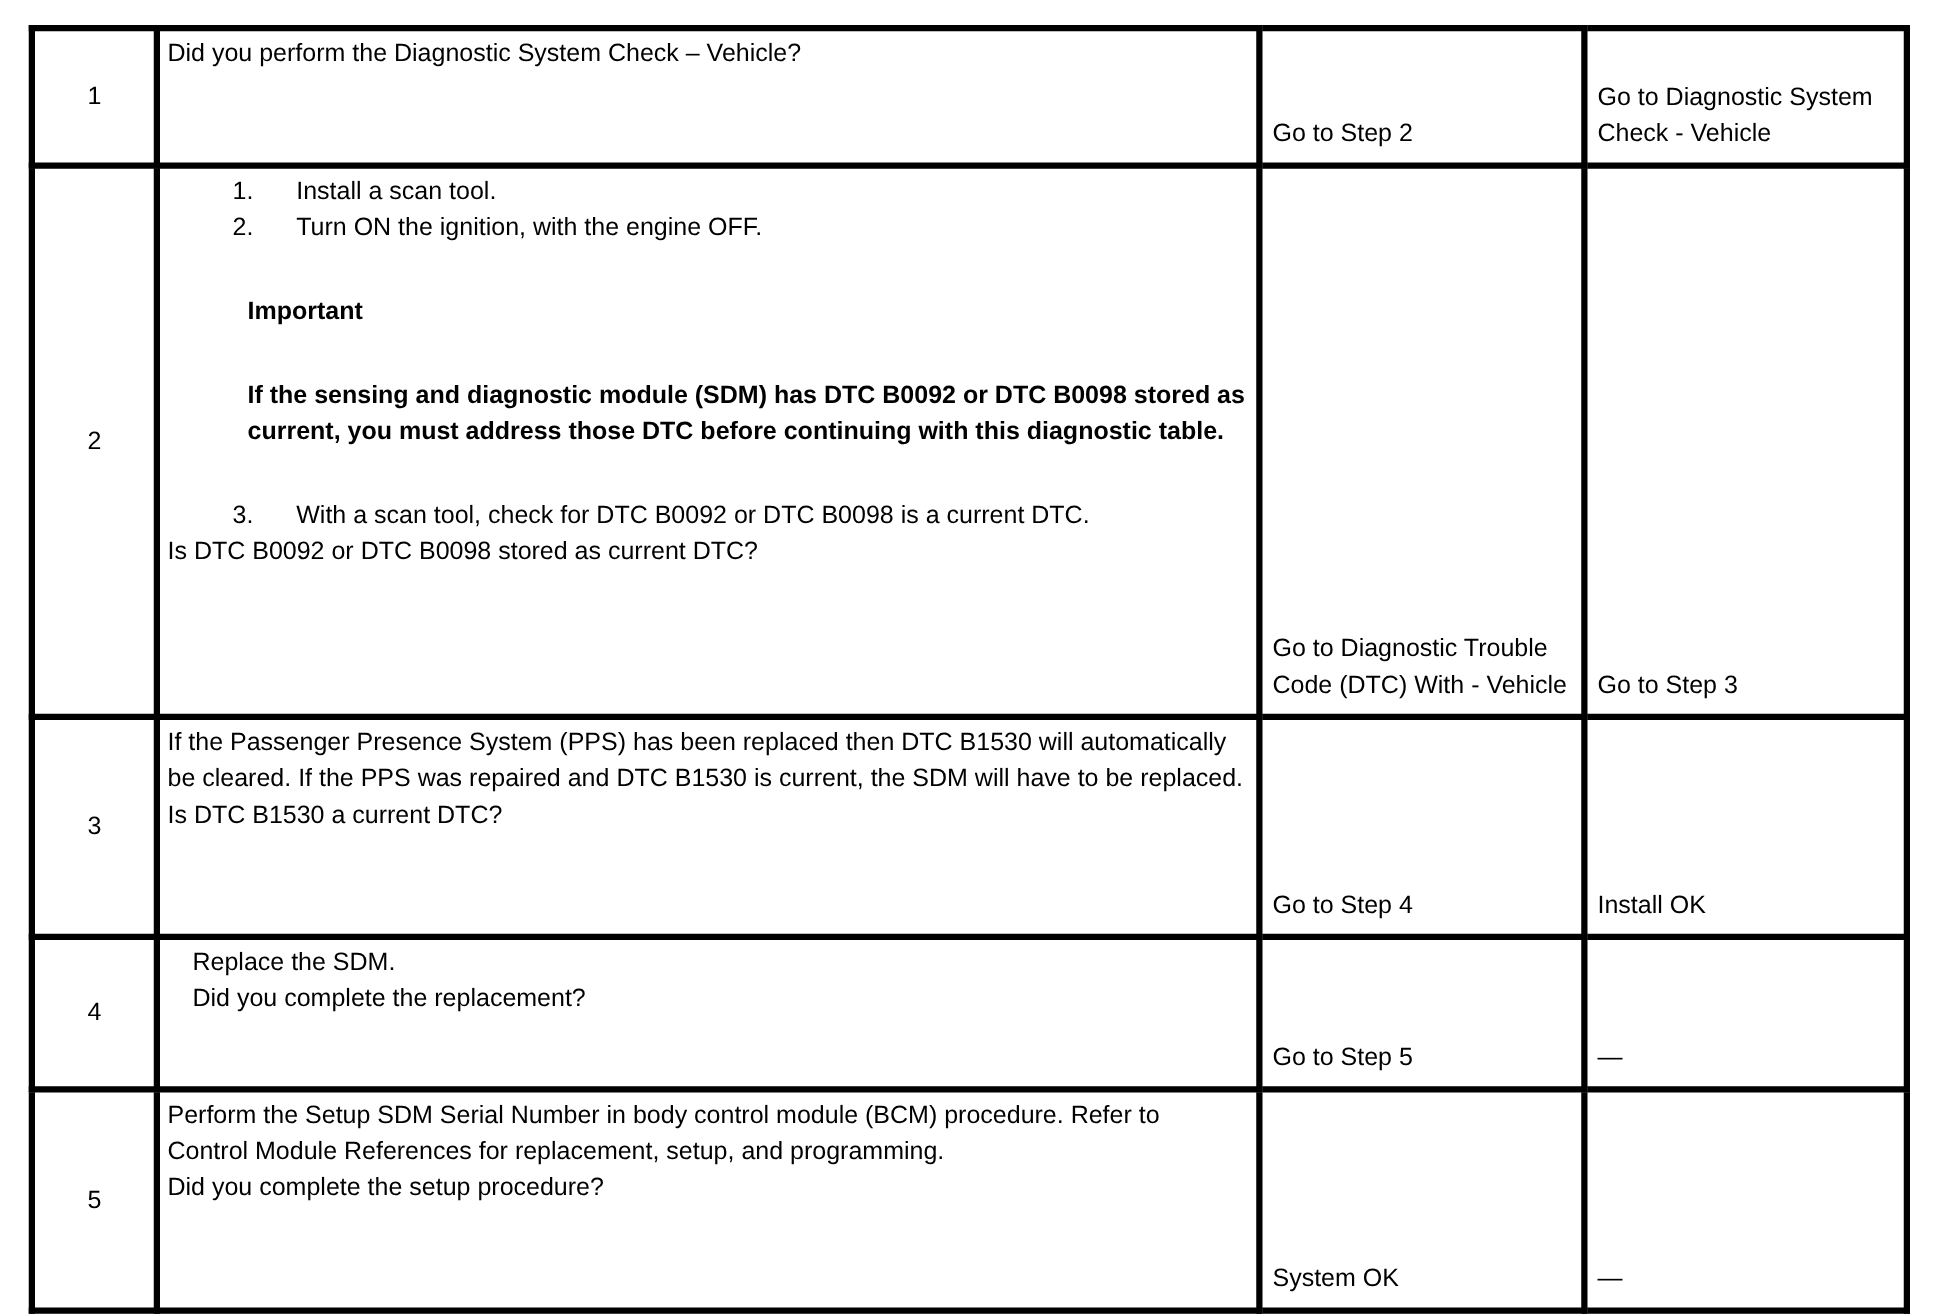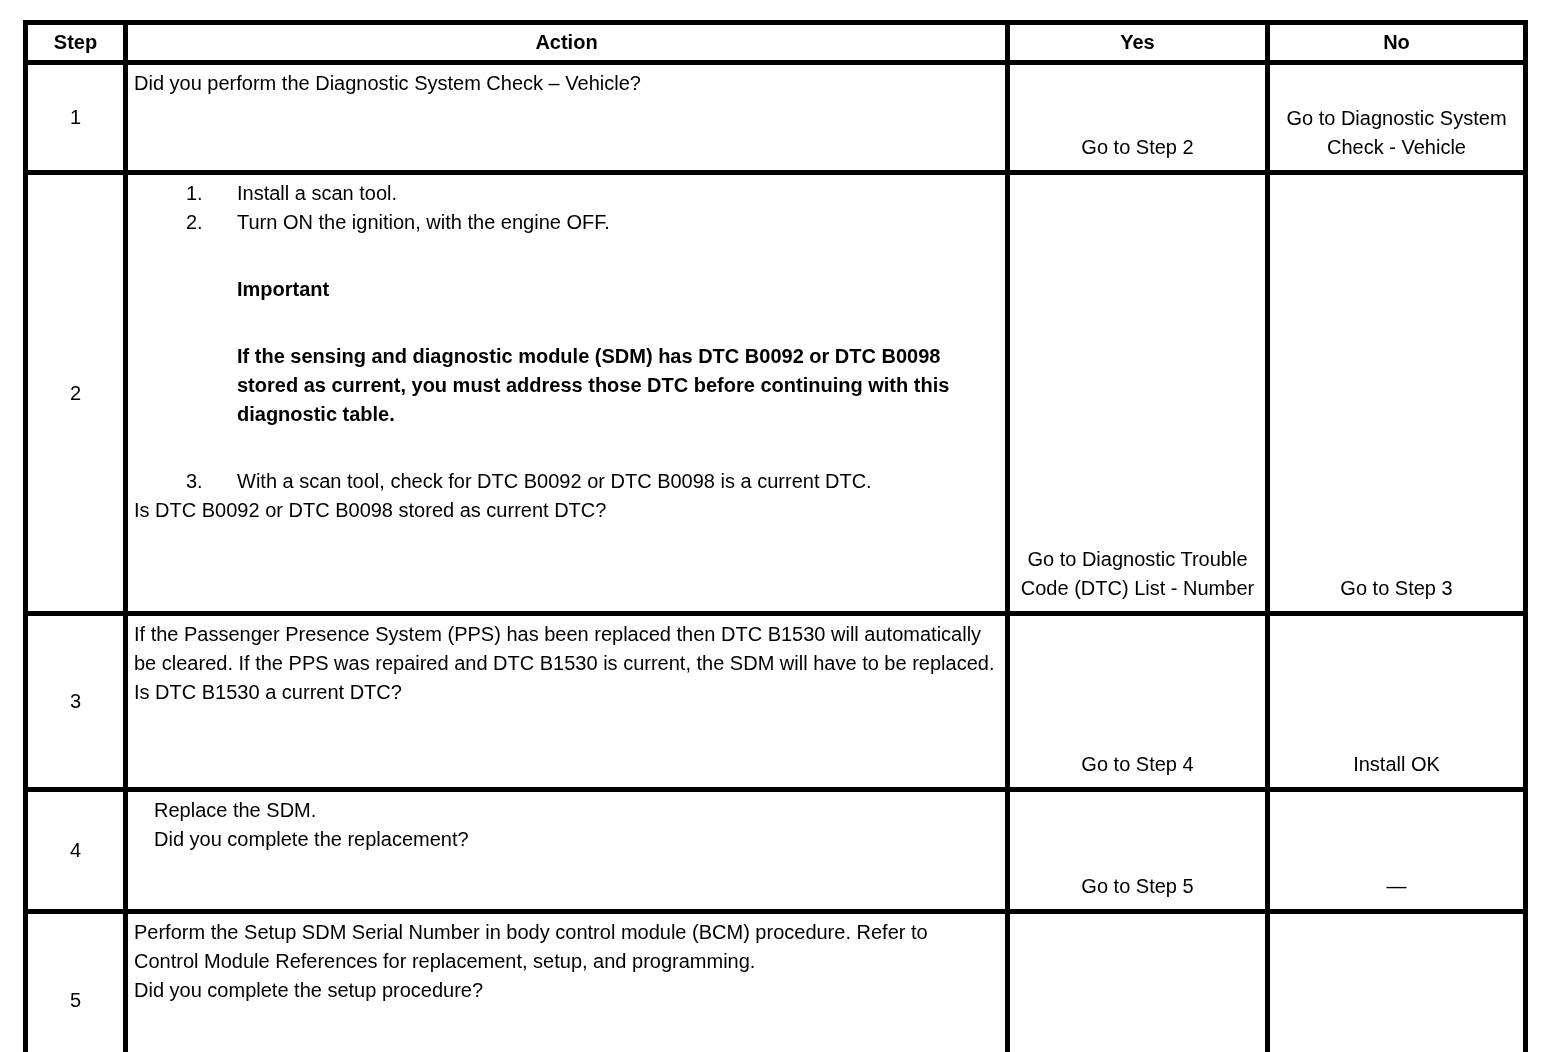--- a/index.html
+++ b/index.html
@@ -42,21 +42,21 @@
     text-align: center;
     vertical-align: middle;
     padding: 0;
   }
   td.action-cell {
     vertical-align: top;
     padding: 4px 8px 6px 6px;
   }
   td.result-cell {
     vertical-align: bottom;
-    text-align: center;
+    text-align: left;
     padding: 4px 8px 8px 8px;
   }
   .action-flex {
     display: flex;
     flex-direction: column;
     justify-content: flex-start;
   }
   .h-r1 { height: 86px; }
   .h-r2 { height: 412px; }
   .h-r3 { height: 148px; }
@@ -67,21 +67,21 @@
   }
   .list-num {
     width: 51px;
     margin-left: 52px;
     flex: 0 0 auto;
   }
   .list-text {
     flex: 1 1 auto;
   }
   .indented {
-    margin-left: 103px;
+    margin-left: 64px;
   }
   .gap-before {
     margin-top: 38px;
   }
   .bold {
     font-weight: bold;
   }
   tr.row1 td { height: 93px; }
   tr.row2 td { height: 424px; }
   tr.row3 td { height: 159px; }
@@ -94,26 +94,20 @@
 <div class="page">
   <table class="diag">
     <colgroup>
       <col style="width:100px">
       <col style="width:882px">
       <col style="width:260px">
       <col style="width:258px">
     </colgroup>
 
     <tbody>
-        <tr class="header-row">
-      <th class="hdr">Step</th>
-      <th class="hdr">Action</th>
-      <th class="hdr">Yes</th>
-      <th class="hdr">No</th>
-    </tr>
 
     <tr class="row1">
       <td class="step-cell">1</td>
       <td class="action-cell">
         <div class="action-flex h-r1">
           <div>Did you perform the Diagnostic System Check – Vehicle?</div>
         </div>
       </td>
       <td class="result-cell">Go to Step 2</td>
       <td class="result-cell">Go to Diagnostic System Check - Vehicle</td>
@@ -135,21 +129,21 @@
             <div class="indented bold gap-before">Important</div>
             <div class="indented bold gap-before">If the sensing and diagnostic module (SDM) has DTC B0092 or DTC B0098 stored as current, you must address those DTC before continuing with this diagnostic table.</div>
             <div class="list-item gap-before">
               <span class="list-num">3.</span>
               <span class="list-text">With a scan tool, check for DTC B0092 or DTC B0098 is a current DTC.</span>
             </div>
           </div>
           <div>Is DTC B0092 or DTC B0098 stored as current DTC?</div>
         </div>
       </td>
-      <td class="result-cell">Go to Diagnostic Trouble Code (DTC) List - Number</td>
+      <td class="result-cell">Go to Diagnostic Trouble Code (DTC) With - Vehicle</td>
       <td class="result-cell">Go to Step 3</td>
     </tr>
 
     <tr class="row3">
       <td class="step-cell">3</td>
       <td class="action-cell">
         <div class="action-flex h-r3">
           <div>If the Passenger Presence System (PPS) has been replaced then DTC B1530 will automatically be cleared. If the PPS was repaired and DTC B1530 is current, the SDM will have to be replaced.</div>
           <div>Is DTC B1530 a current DTC?</div>
         </div>

